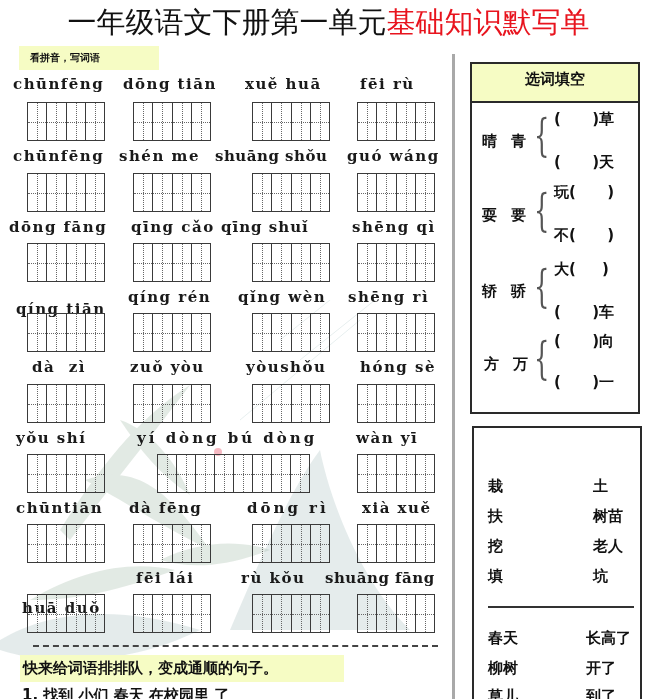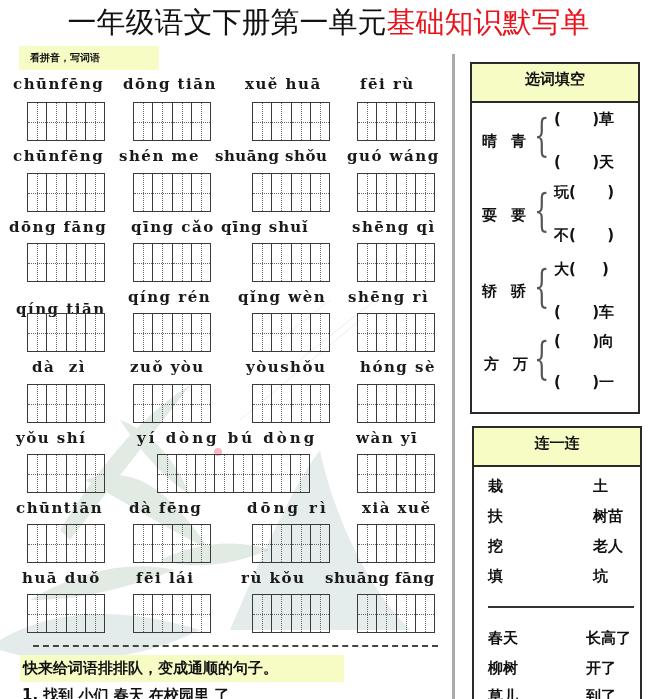--- a/index.html
+++ b/index.html
@@ -308,21 +308,21 @@
     <div class="cell"></div>
     <div class="cell"></div>
   </div>
 <div class="tianzige" style="left:357px;top:524px;width:78px">
     <div class="cell"></div>
     <div class="cell"></div>
     <div class="cell"></div>
     <div class="cell"></div>
   </div>
 
-<div class="pinyin" style="left:22px;top:569px">huā duǒ</div>
+<div class="pinyin" style="left:22px;top:599px">huā duǒ</div>
 <div class="pinyin" style="left:136px;top:569px">fēi lái</div>
 <div class="pinyin" style="left:241px;top:569px">rù kǒu</div>
 <div class="pinyin" style="left:325px;top:569px;letter-spacing:0.5px">shuāng fāng</div>
 <div class="tianzige" style="left:27px;top:594px;width:78px">
     <div class="cell"></div>
     <div class="cell"></div>
     <div class="cell"></div>
     <div class="cell"></div>
   </div>
 <div class="tianzige" style="left:133px;top:594px;width:78px">
@@ -375,21 +375,20 @@
 
   <div class="fill-group" style="top:263px;height:70px">
     <div class="fill-word" style="top:28px;left:12px">方万</div>
     <div class="brace" style="top:10px">{</div>
     <div class="fill-line" style="top:4px">(      )向</div>
     <div class="fill-line" style="top:45px">(      )一</div>
   </div>
 </div>
 
 <div class="panel panel2">
-  <div class="panel-head">连一连</div>
 
   <div class="match-row" style="top:48px">
     <span class="l">栽</span>
     <span class="r">土</span>
   </div>
   <div class="match-row" style="top:78px">
     <span class="l">扶</span>
     <span class="r">树苗</span>
   </div>
   <div class="match-row" style="top:108px">

